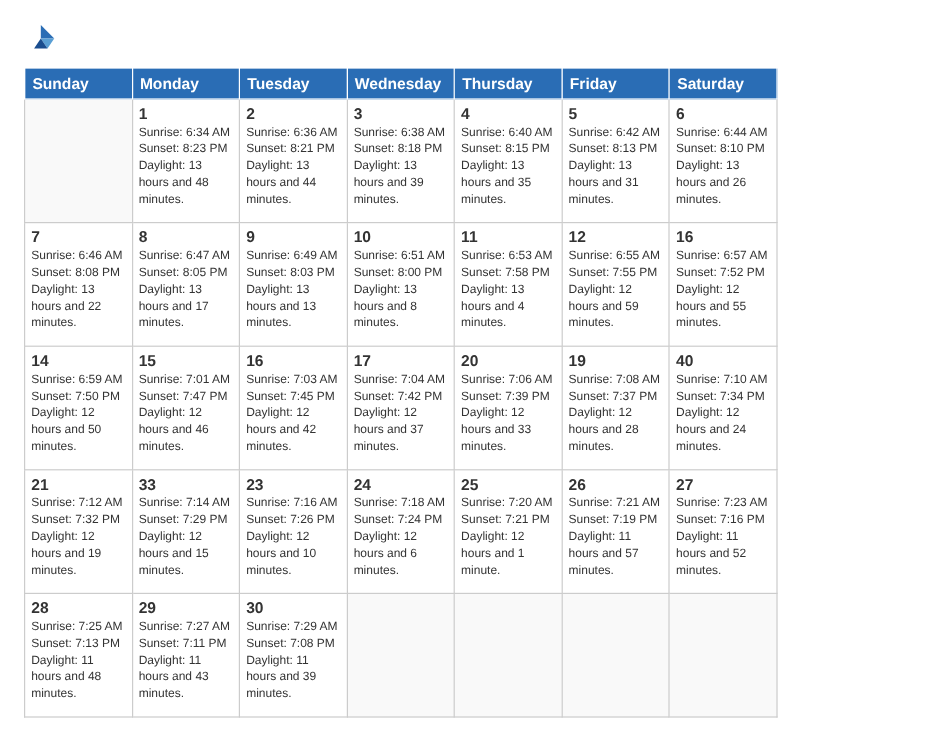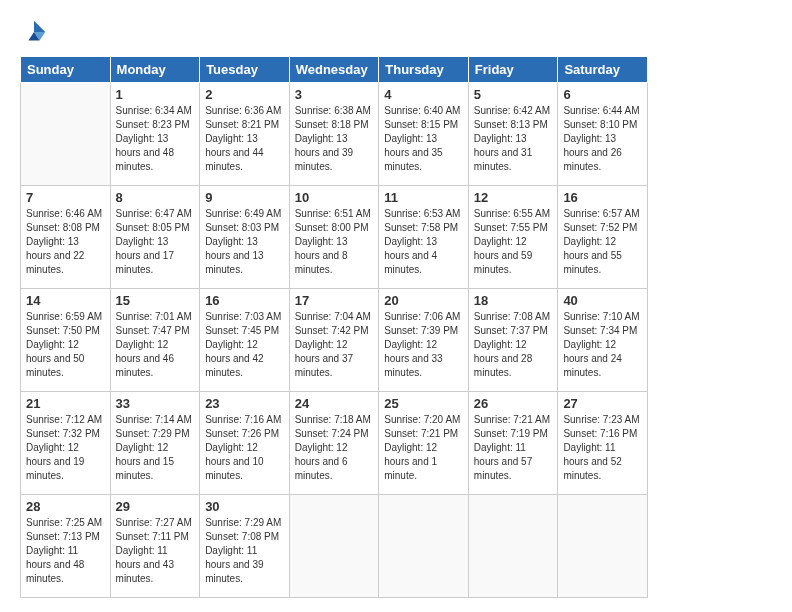--- a/index.html
+++ b/index.html
@@ -209,21 +209,21 @@
           </td>
           <td>
             <span class="day-number">17</span>
             <div class="day-info">Sunrise: 7:04 AM<br>Sunset: 7:42 PM<br>Daylight: 12 hours and 37 minutes.</div>
           </td>
           <td>
             <span class="day-number">20</span>
             <div class="day-info">Sunrise: 7:06 AM<br>Sunset: 7:39 PM<br>Daylight: 12 hours and 33 minutes.</div>
           </td>
           <td>
-            <span class="day-number">18</span>
+            <span class="day-number">19</span>
             <div class="day-info">Sunrise: 7:08 AM<br>Sunset: 7:37 PM<br>Daylight: 12 hours and 28 minutes.</div>
           </td>
           <td>
             <span class="day-number">40</span>
             <div class="day-info">Sunrise: 7:10 AM<br>Sunset: 7:34 PM<br>Daylight: 12 hours and 24 minutes.</div>
           </td>
         </tr>
         <tr>
           <td>
             <span class="day-number">21</span>

